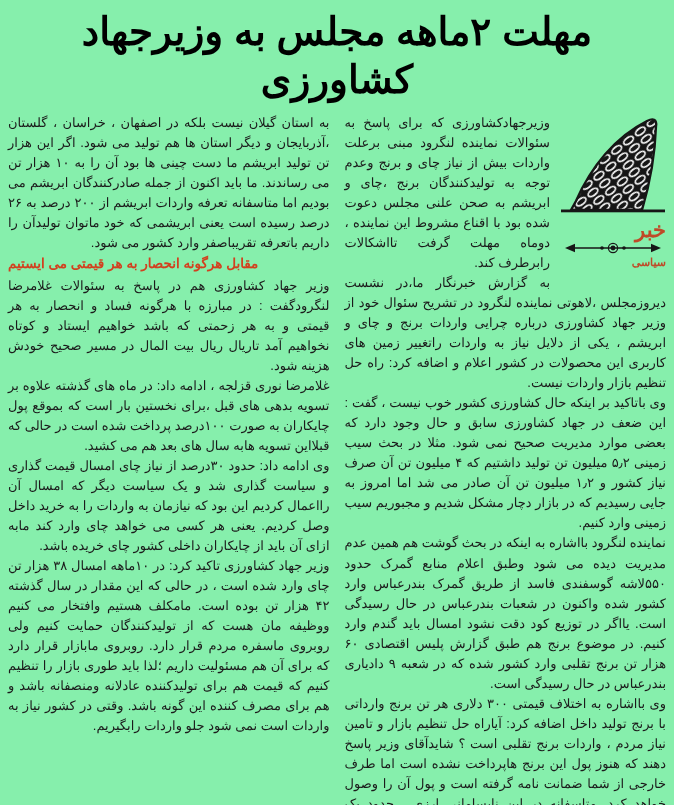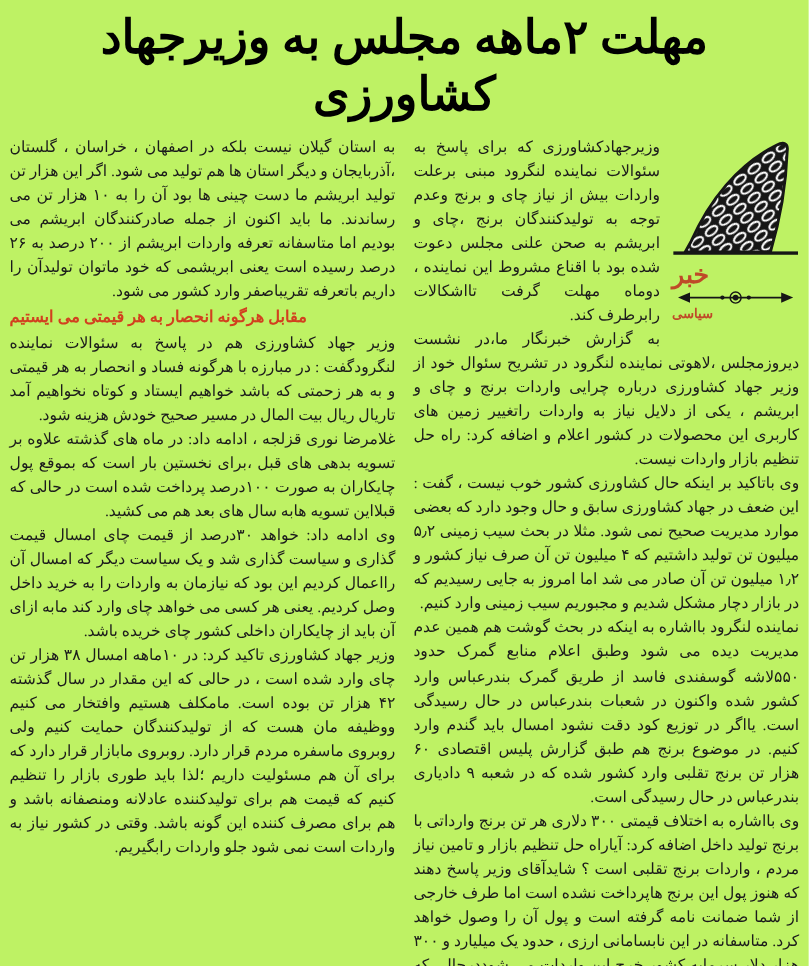--- a/index.html
+++ b/index.html
@@ -1,22 +1,22 @@
 <!DOCTYPE html>
 <html lang="fa" dir="rtl"><head>
 <meta charset="utf-8">
 <style>
   html,body{margin:0;padding:0;background:#ffffff;}
   .page{
     position:relative;
     width:674px;height:805px;
-    background:#bef264;
+    background:#86efac;
     overflow:hidden;
     direction:rtl;
-    font-family:Liberation Serif, serif;
+    font-family:Liberation Sans, sans-serif;
     box-sizing:border-box;
     padding:6px 8px 0 8px;
   }
   .headline{
     margin:2px 0 10px 0;
     text-align:center;
     color:#000;
     font-weight:bold;
   }
   .headline .hl{
@@ -36,21 +36,21 @@
     font-size:13px;
     line-height:1.54;
     color:#1b1b1b;
     text-align:justify;
   }
   .col p{margin:0;}
   .badge{
     float:right;
     width:106px;
     margin:2px 0 4px 10px;
-    text-align:left;
+    text-align:right;
   }
   .badge svg{display:block;margin:0 auto;}
   .sec-label{
     font-size:21px;
     font-weight:bold;
     line-height:1.1;
     margin-top:3px;
     color:#bf4a28;
   }
   .cat-label{
@@ -108,21 +108,21 @@
       <p>به گزارش خبرنگار ما،در نشست دیروزمجلس ،لاهوتی نماینده لنگرود در تشریح سئوال خود از وزیر جهاد کشاورزی درباره چرایی واردات برنج و چای و ابریشم ، یکی از دلایل نیاز به واردات راتغییر زمین های کاربری این محصولات در کشور اعلام و اضافه کرد: راه حل تنظیم بازار واردات نیست.</p>
       <p>وی باتاکید بر اینکه حال کشاورزی کشور خوب نیست ، گفت : این ضعف در جهاد کشاورزی سابق و حال وجود دارد که بعضی موارد مدیریت صحیح نمی شود. مثلا در بحث سیب زمینی ۵٫۲ میلیون تن تولید داشتیم که ۴ میلیون تن آن صرف نیاز کشور و ۱٫۲ میلیون تن آن صادر می شد اما امروز به جایی رسیدیم که در بازار دچار مشکل شدیم و مجبوریم سیب زمینی وارد کنیم.</p>
       <p>نماینده لنگرود بااشاره به اینکه در بحث گوشت هم همین عدم مدیریت دیده می شود وطبق اعلام منابع گمرک حدود ۵۵۰لاشه گوسفندی فاسد از طریق گمرک بندرعباس وارد کشور شده واکنون در شعبات بندرعباس در حال رسیدگی است. یااگر در توزیع کود دقت نشود امسال باید گندم وارد کنیم. در موضوع برنج هم طبق گزارش پلیس اقتصادی ۶۰ هزار تن برنج تقلبی وارد کشور شده که در شعبه ۹ دادیاری بندرعباس در حال رسیدگی است.</p>
       <p>وی بااشاره به اختلاف قیمتی ۳۰۰ دلاری هر تن برنج وارداتی با برنج تولید داخل اضافه کرد: آیاراه حل تنظیم بازار و تامین نیاز مردم ، واردات برنج تقلبی است ؟ شایدآقای وزیر پاسخ دهند که هنوز پول این برنج هاپرداخت نشده است اما طرف خارجی از شما ضمانت نامه گرفته است و پول آن را وصول خواهد کرد. متاسفانه در این نابسامانی ارزی ، حدود یک میلیارد و ۳۰۰ هزار دلار سرمایه کشور خرج این واردات می شوددرحالی که می توانید این پول را به تعاونی روستایی بدهید تا برنج را از کشاورز بخرد و با قیمت مناسب در بازار توزیع کند.</p>
 
     </div>
 
     <div class="col">
       <p>به استان گیلان نیست بلکه در اصفهان ، خراسان ، گلستان ،آذربایجان و دیگر استان ها هم تولید می شود. اگر این هزار تن تولید ابریشم ما دست چینی ها بود آن را به ۱۰ هزار تن می رساندند. ما باید اکنون از جمله صادرکنندگان ابریشم می بودیم اما متاسفانه تعرفه واردات ابریشم از ۲۰۰ درصد به ۲۶ درصد رسیده است یعنی ابریشمی که خود ماتوان تولیدآن را داریم باتعرفه تقریباصفر وارد کشور می شود.</p>
       <div class="subhead">مقابل هرگونه انحصار به هر قیمتی می ایستیم</div>
-      <p>وزیر جهاد کشاورزی هم در پاسخ به سئوالات نماینده لنگرودگفت : در مبارزه با هرگونه فساد و انحصار به هر قیمتی و به هر زحمتی که باشد خواهیم ایستاد و کوتاه نخواهیم آمد تاریال ریال بیت المال در مسیر صحیح خودش هزینه شود.</p>
+      <p>وزیر جهاد کشاورزی هم در پاسخ به سئوالات غلامرضا لنگرودگفت : در مبارزه با هرگونه فساد و انحصار به هر قیمتی و به هر زحمتی که باشد خواهیم ایستاد و کوتاه نخواهیم آمد تاریال ریال بیت المال در مسیر صحیح خودش هزینه شود.</p>
       <p>غلامرضا نوری قزلجه ، ادامه داد: در ماه های گذشته علاوه بر تسویه بدهی های قبل ،برای نخستین بار است که بموقع پول چایکاران به صورت ۱۰۰درصد پرداخت شده است در حالی که قبلااین تسویه هابه سال های بعد هم می کشید.</p>
-      <p>وی ادامه داد: خواهد ۳۰درصد از قیمت چای امسال قیمت گذاری و سیاست گذاری شد و یک سیاست دیگر که امسال آن رااعمال کردیم این بود که نیازمان به واردات را به خرید داخل وصل کردیم. یعنی هر کسی می خواهد چای وارد کند مابه ازای آن باید از چایکاران داخلی کشور چای خریده باشد.</p>
+      <p>وی ادامه داد: حدود ۳۰درصد از نیاز چای امسال قیمت گذاری و سیاست گذاری شد و یک سیاست دیگر که امسال آن رااعمال کردیم این بود که نیازمان به واردات را به خرید داخل وصل کردیم. یعنی هر کسی می خواهد چای وارد کند مابه ازای آن باید از چایکاران داخلی کشور چای خریده باشد.</p>
       <p>وزیر جهاد کشاورزی تاکید کرد: در ۱۰ماهه امسال ۳۸ هزار تن چای وارد شده است ، در حالی که این مقدار در سال گذشته ۴۲ هزار تن بوده است. مامکلف هستیم وافتخار می کنیم ووظیفه مان هست که از تولیدکنندگان حمایت کنیم ولی روبروی ماسفره مردم قرار دارد. روبروی مابازار قرار دارد که برای آن هم مسئولیت داریم ؛لذا باید طوری بازار را تنظیم کنیم که قیمت هم برای تولیدکننده عادلانه ومنصفانه باشد و هم برای مصرف کننده این گونه باشد. وقتی در کشور نیاز به واردات است نمی شود جلو واردات رابگیریم.</p>
 
     </div>
 
   </div>
 </div>
 
 </body></html>

